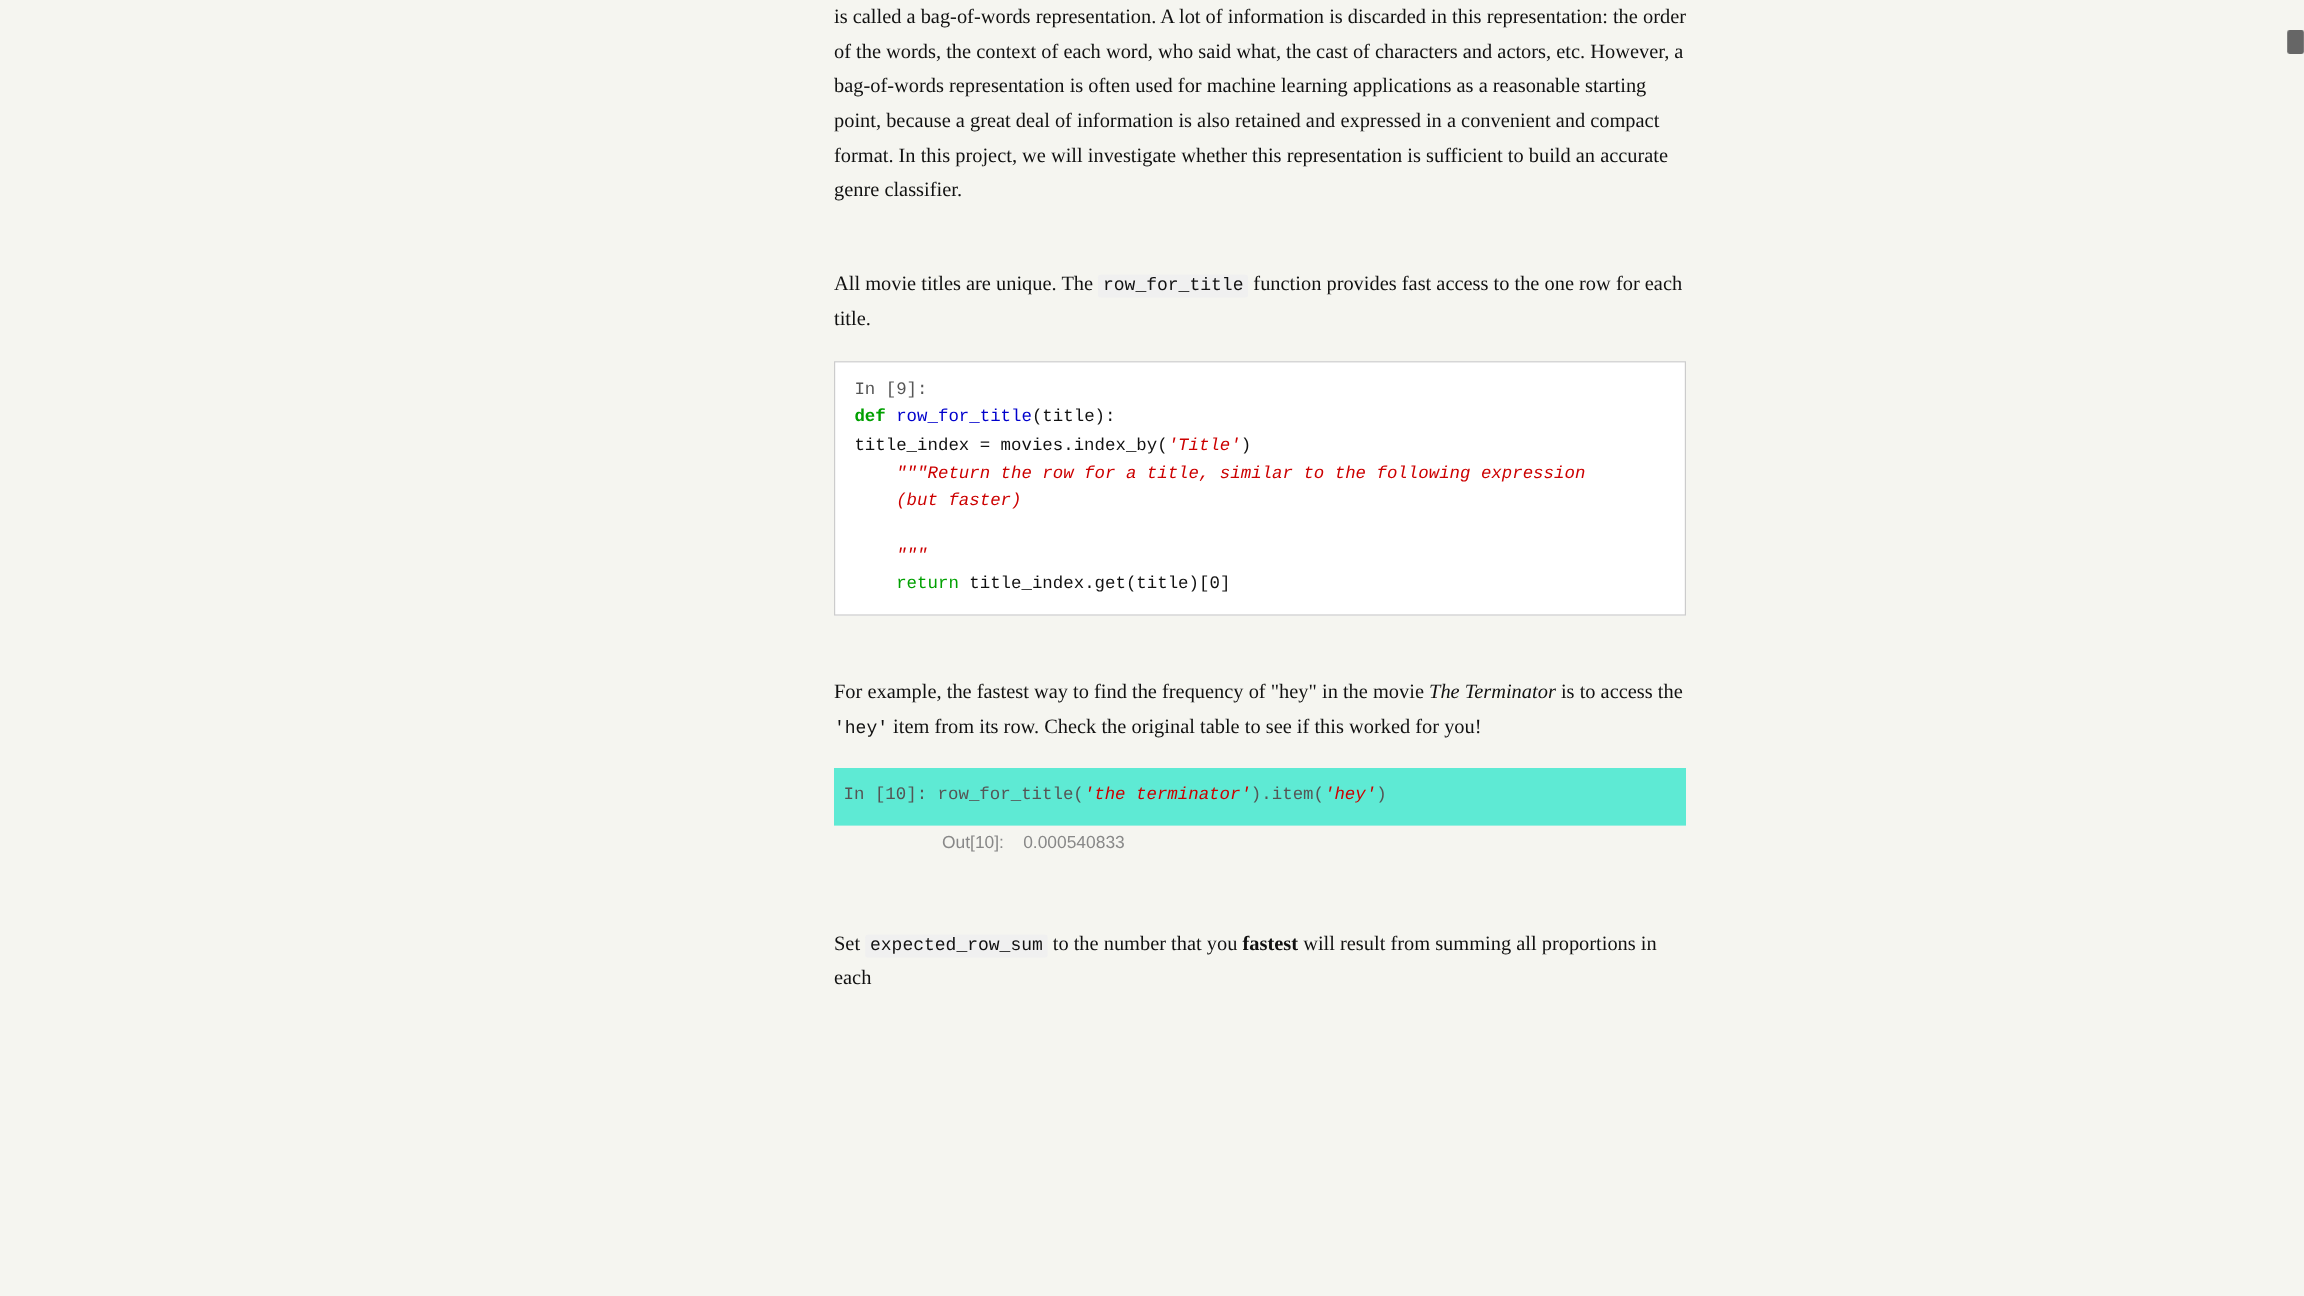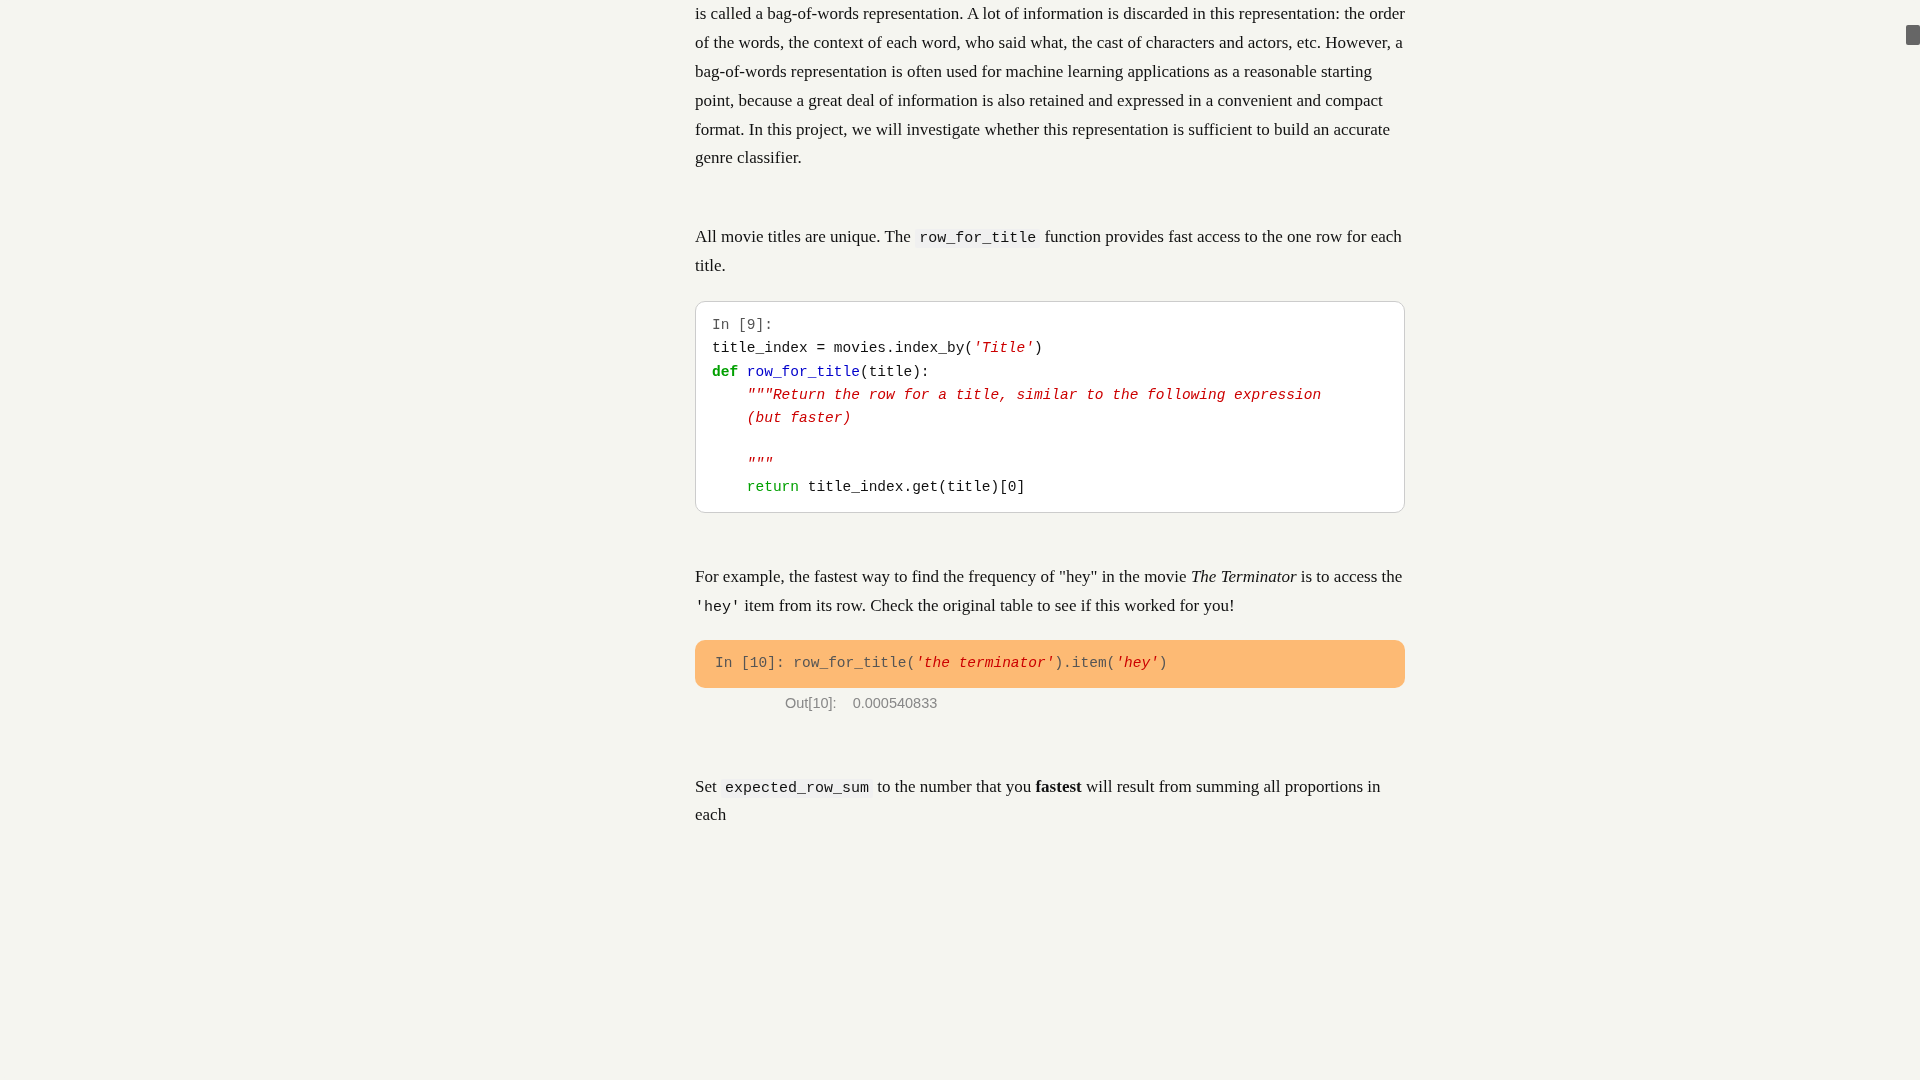--- a/index.html
+++ b/index.html
@@ -1,19 +1,18 @@
 <!DOCTYPE html>
 <html><head>
   <meta charset="utf-8">
   <style>
     * {
       box-sizing: border-box;
       margin: 0;
       padding: 0;
-      border-radius: 10px;
     }
 
     body {
       background-color: #f5f5f0;
       font-family: Georgia, 'Times New Roman', serif;
       font-size: 17px;
       color: #111;
       width: 1920px;
       min-height: 1080px;
       overflow-x: hidden;
@@ -99,22 +98,22 @@
     }
 
     
     .kw-def { color: #00a000; font-weight: bold; }
     .kw-return { color: #00a000; font-weight: normal; }
     .fn-name { color: #0000cc; }
     .string { color: #cc0000; font-style: italic; }
     .normal { color: #111; }
 
     .simple-code-cell {
-      background-color: #fdba74;
-      padding: 12px 20px;
+      background-color: #5eead4;
+      padding: 12px 8px;
       margin: 10px 0 5px 0;
       font-family: 'Courier New', Courier, monospace;
       font-size: 14.5px;
       line-height: 1.6;
       color: #555;
     }
 
     .out-line {
       font-family: Liberation Sans, sans-serif;
       font-size: 14.5px;
@@ -160,22 +159,22 @@
     <div class="section-gap"></div>
 
     <p class="text-paragraph">
       <span>All movie titles are unique. The </span><code class="inline">row_for_title</code><span> function provides fast access to the one row for each title.</span>
     </p>
 
     <div class="code-cell">
       <div class="code-cell-row">
         <span class="cell-label">In [9]:</span>
         <div class="cell-code">
+          <span class="line"><span class="kw-def">def </span><span class="fn-name">row_for_title</span>(title):</span>
           <span class="line normal">title_index = movies.index_by(<span class="string">'Title'</span>)</span>
-          <span class="line"><span class="kw-def">def </span><span class="fn-name">row_for_title</span>(title):</span>
           <span class="line string">    """Return the row for a title, similar to the following expression</span>
           <span class="line string">    (but faster)</span>
           <span class="line">&nbsp;</span>
           <span class="line string">    """</span>
           <span class="line">    <span class="kw-return">return</span> title_index.get(title)[0]</span>
         </div>
       </div>
     </div>
 
     <div class="section-gap"></div>

